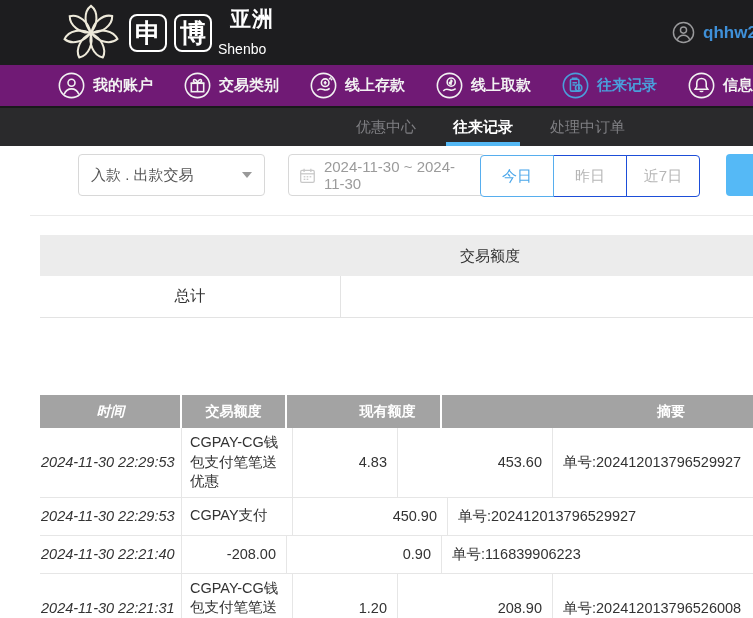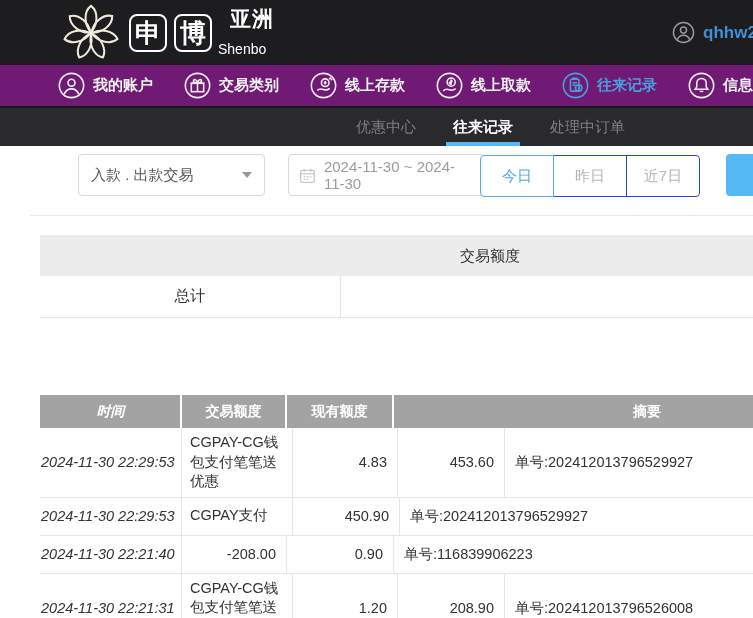--- a/index.html
+++ b/index.html
@@ -73,21 +73,21 @@
   .mt-hcell { color:#fff; font-size:14px; font-weight:bold; display:flex; align-items:center;
     justify-content:center; border-right:2px solid #fff; }
   .mt-hcell:last-child { border-right:none; }
   .mt-row { display:flex; border-bottom:1px solid #e6e6e6; }
   .mt-cell { display:flex; align-items:center; min-height:37px; font-size:14.5px;
     border-right:1px solid #e6e6e6; }
   .mt-cell:last-child { border-right:none; }
   .w-time { width:142px; padding-left:1px;font-style:italic; }
   .w-type { width:111px; padding:5px 8px; line-height:1.35; }
   .w-amt  { width:105px; justify-content:flex-end; padding-right:10px; }
-  .w-bal  { width:107px; justify-content:flex-end; padding-right:10px; }
+  .w-bal  { width:107px; justify-content:flex-end; padding-right:10px;margin-left:48px; }
   .w-memo { flex:1; padding-left:10px; }
 </style>
 </head>
 <body>
 
 <div class="page">
 
   <div class="topbar">
     <div class="logo-group">
       <svg class="logo-flower" viewBox="0 0 64 64">

